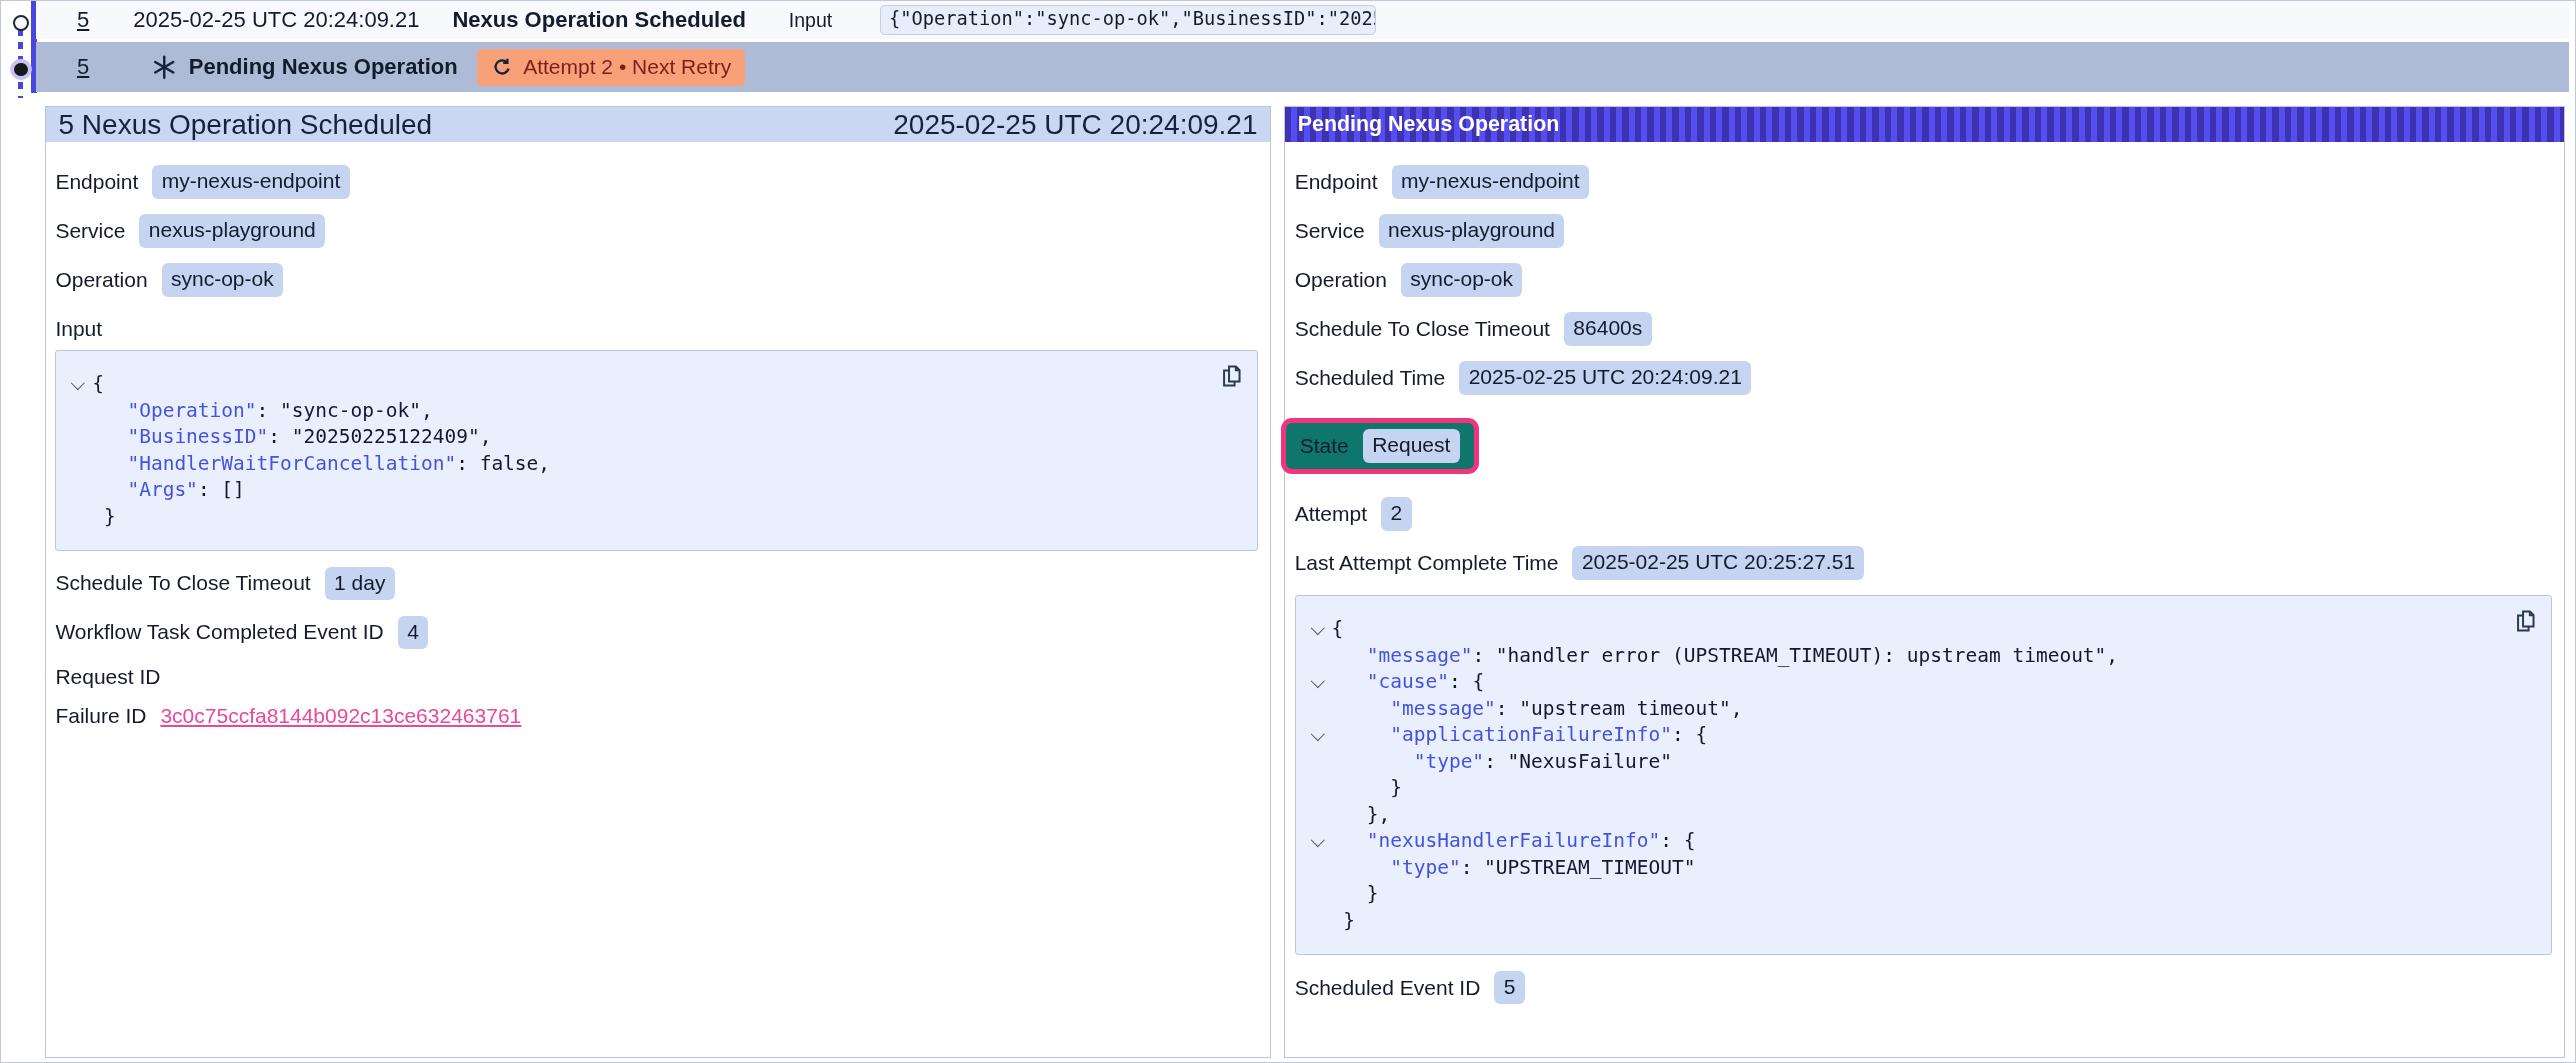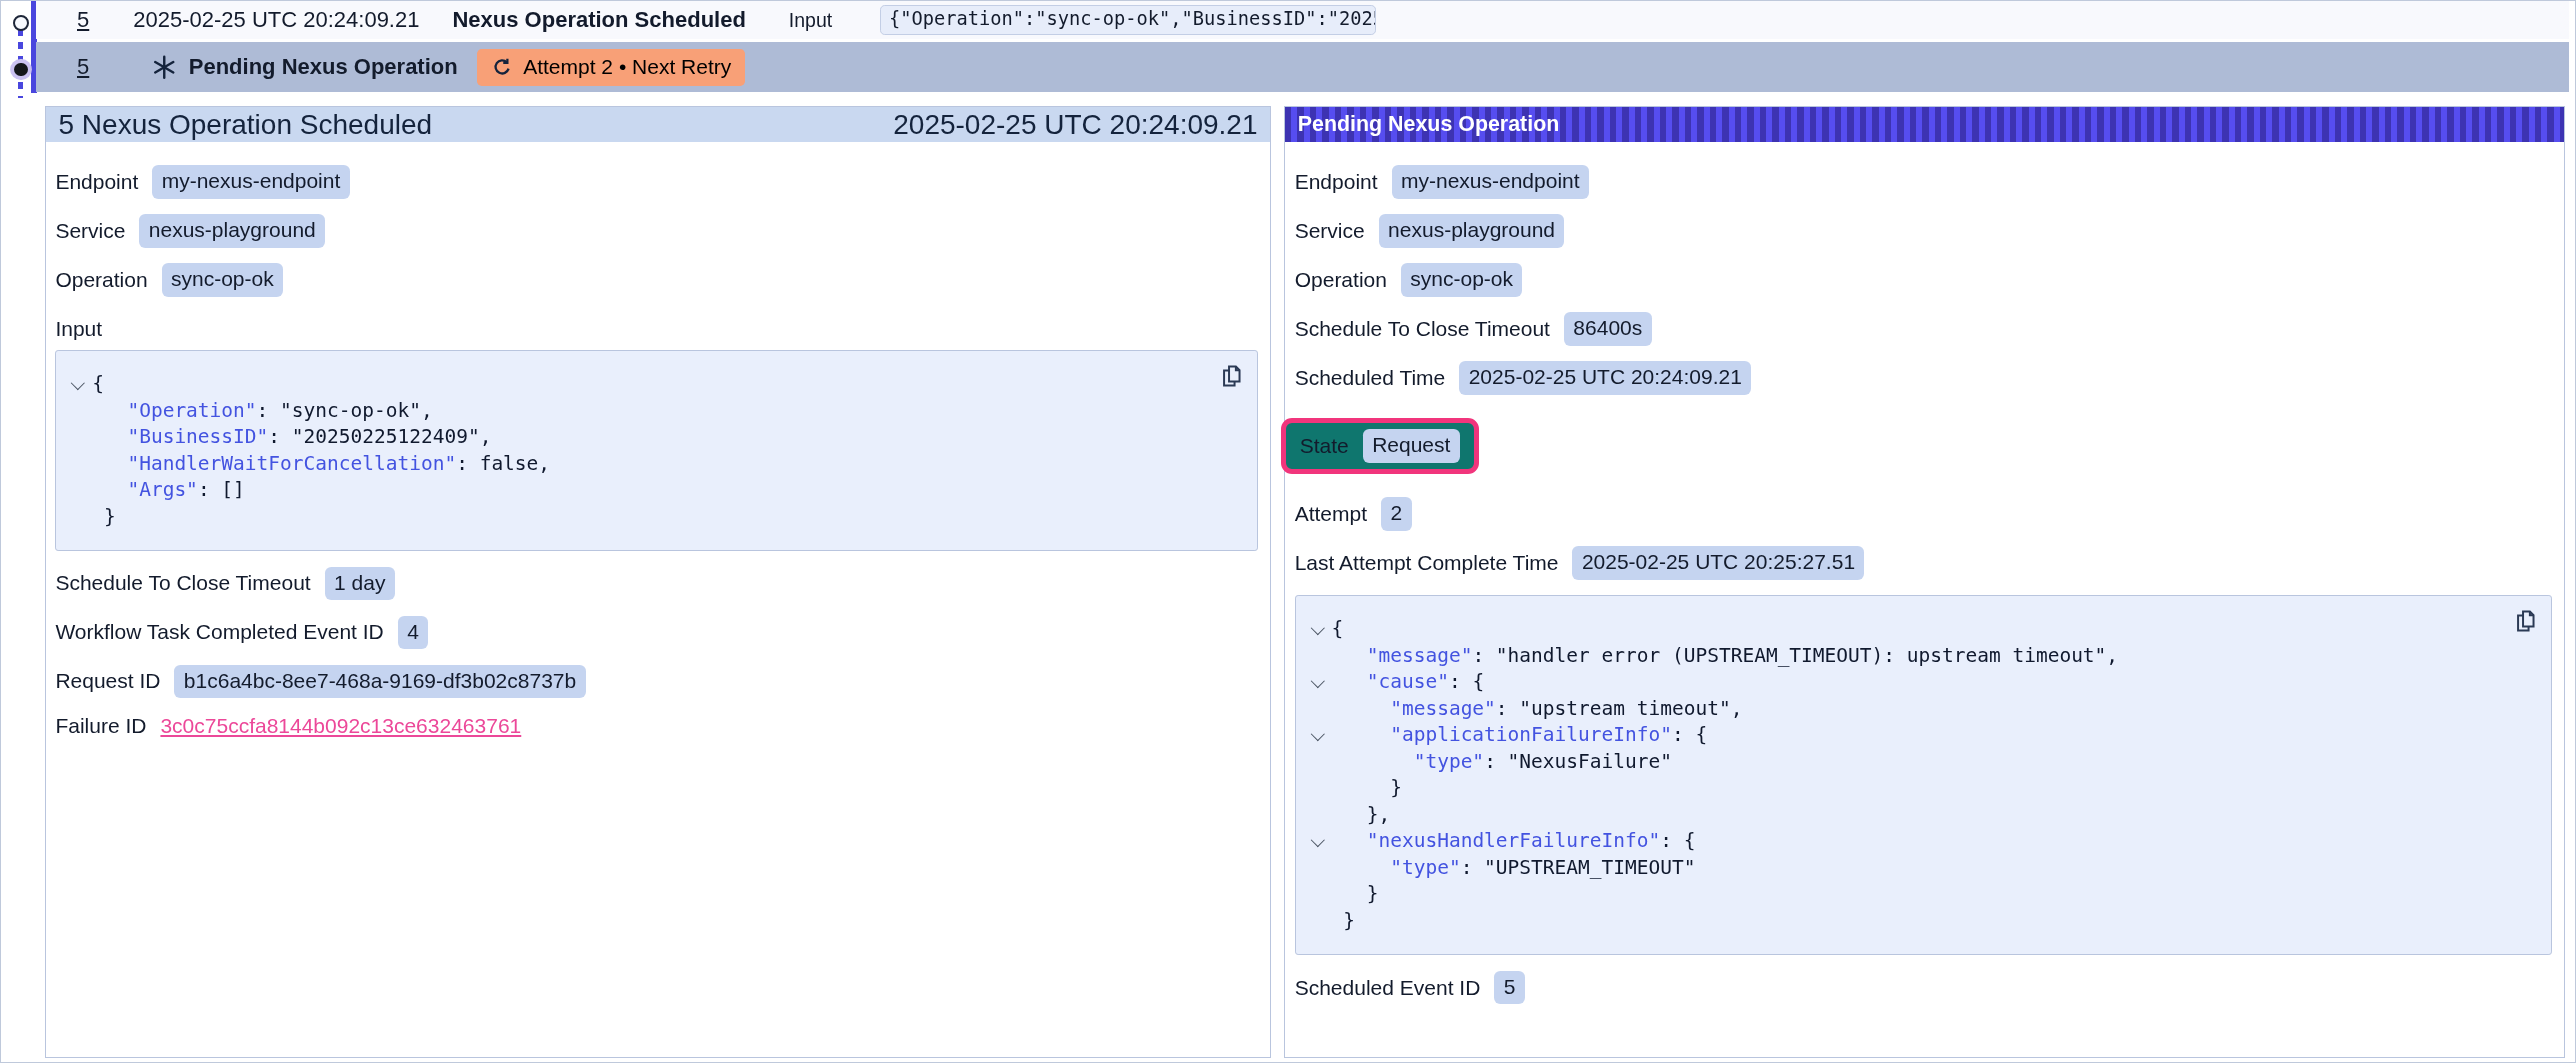--- a/index.html
+++ b/index.html
@@ -25,21 +25,21 @@
   .ev-id{margin-left:41px; text-decoration:underline; color:#131B2C; cursor:pointer;}
   .ev-time{margin-left:44px;}
   .ev-title{margin-left:33px; font-weight:700;}
   .ev-input-label{margin-left:43px; font-size:19.5px;}
   .ev-preview{margin-left:48px; box-sizing:border-box; width:496px; height:30px; line-height:26.5px;
     background:#E7EDFA; border:1.6px solid #C3CEE5; border-radius:4.7px; padding:0 7.8px;
     font-family:"DejaVu Sans Mono", monospace; font-size:18.7px; white-space:nowrap; overflow:hidden;}
   .row2 .ev-title{margin-left:11px;}
   .asterisk{margin-left:62px; width:26.5px; height:26.5px;}
   .retry-badge{margin-left:19.5px; height:37px; display:flex; align-items:center; gap:9.4px;
-    background:#F8A077; border-radius:4.7px; padding:0 14px; font-size:21px; color:#000000;}
+    background:#F8A077; border-radius:4.7px; padding:0 14px; font-size:21px; color:#7f1d1d;}
   .retry-badge svg{width:22.6px;height:22.6px;}
 
   
   .panels{position:absolute; left:44px; top:105px; display:flex; gap:13.3px; align-items:flex-start;}
   .panel{box-sizing:border-box; border:1.6px solid #B9C5DE; background:#fff; height:952px; overflow:visible;}
   .panel-left{width:1226px;}
   .panel-right{width:1281px;}
   .panel-header{height:35px; display:flex; align-items:center; justify-content:space-between;
     padding:0 12.5px; font-size:28px; background:#C9D8F0; color:#14233C;}
   .panel-header-pending{height:35px; display:flex; align-items:center; padding:0 12.5px;
@@ -152,21 +152,20 @@
         <div class="field">
           <span class="flabel">Schedule To Close Timeout</span>
           <span class="chip">1 day</span>
         </div>
         <div class="field">
           <span class="flabel">Workflow Task Completed Event ID</span>
           <span class="chip">4</span>
         </div>
         <div class="field">
           <span class="flabel">Request ID</span>
-          <span class="chip">b1c6a4bc-8ee7-468a-9169-df3b02c8737b</span>
         </div>
         <div class="field">
           <span class="flabel">Failure ID</span>
           <a class="id-link">3c0c75ccfa8144b092c13ce632463761</a>
         </div>
 
       </div>
     </div>
 
     <div class="panel panel-right">

